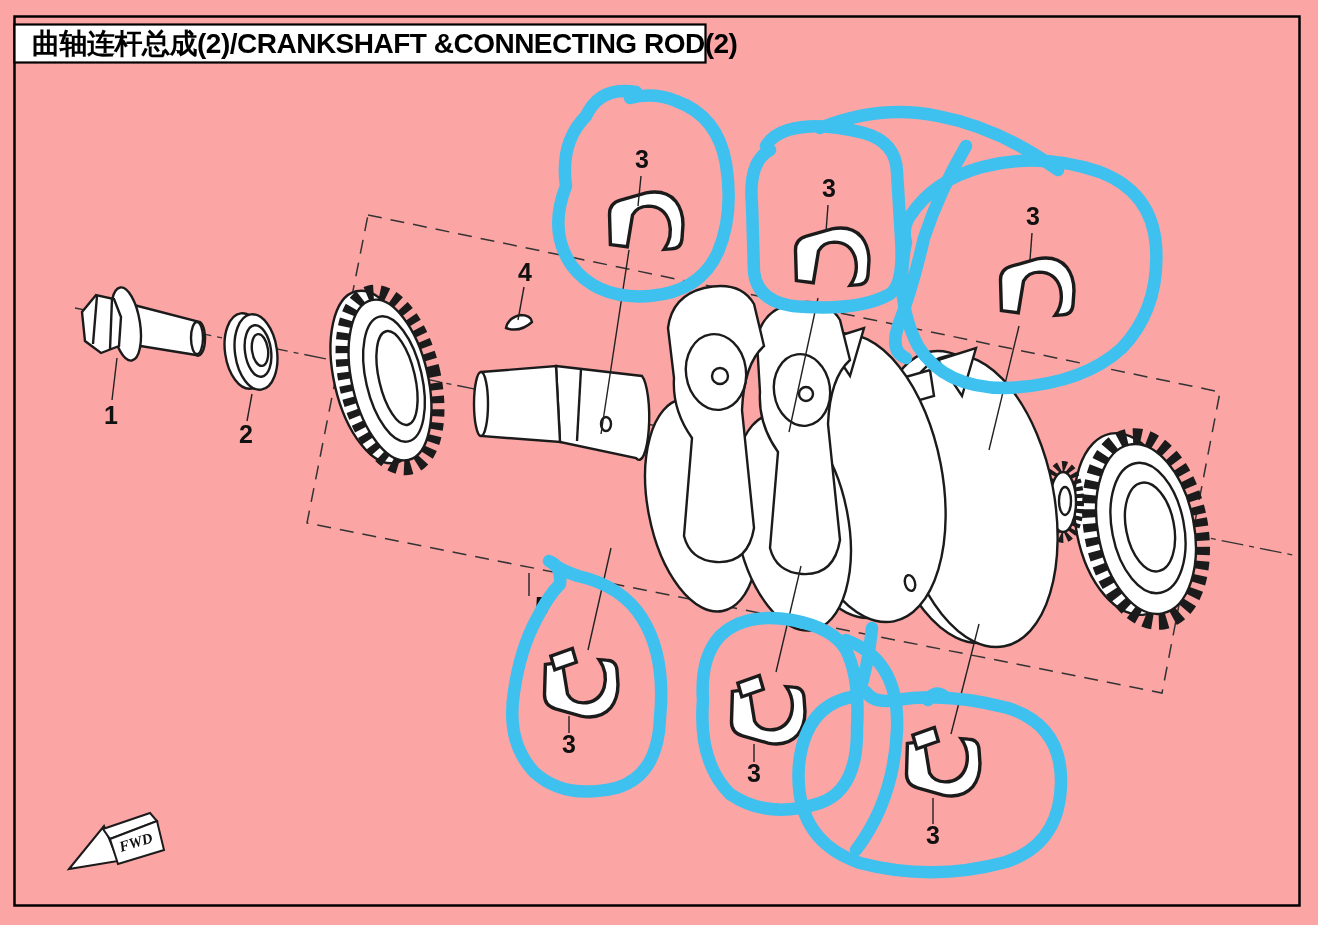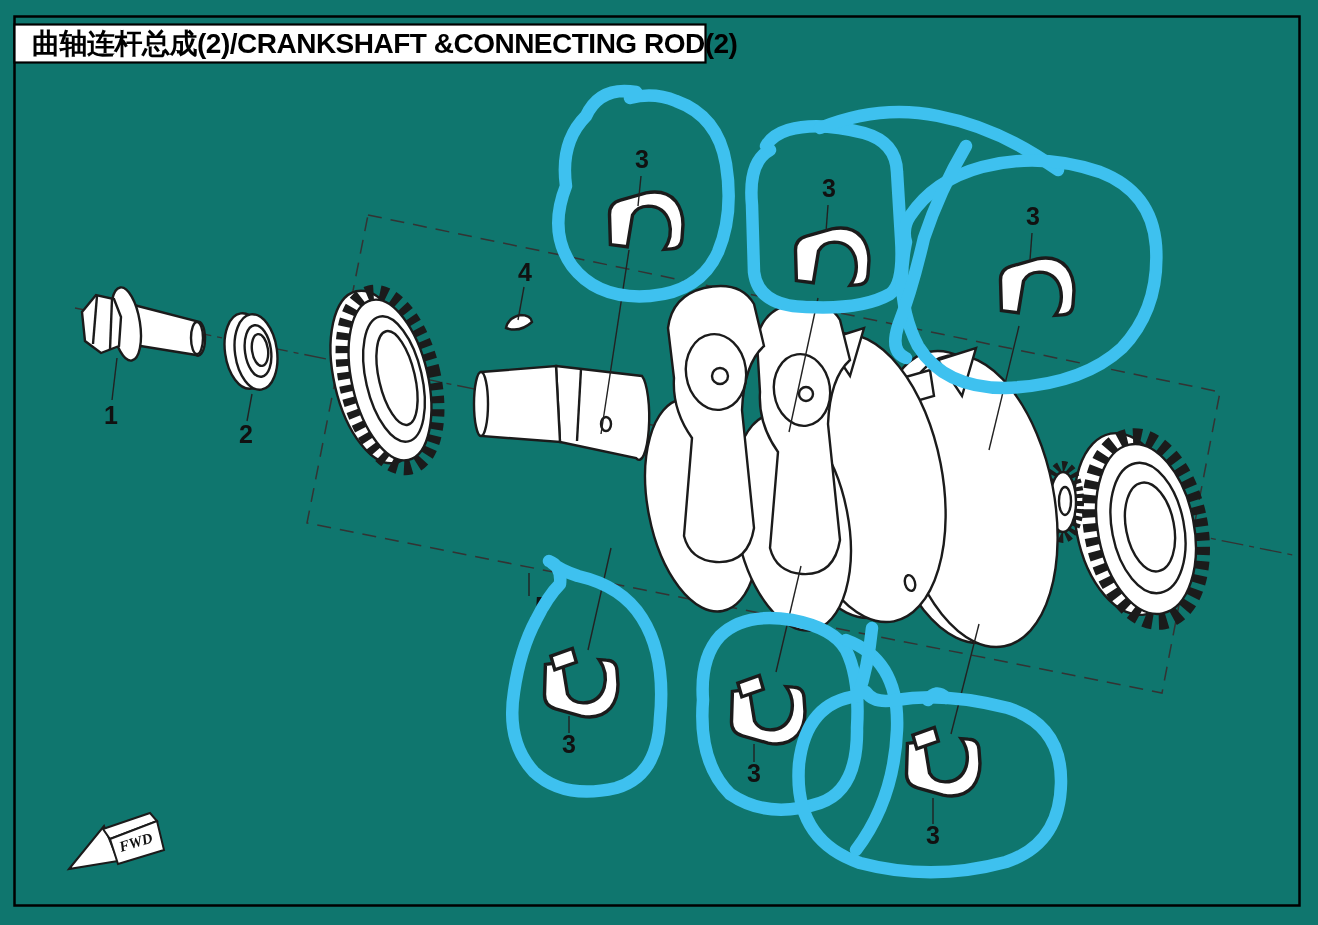--- a/index.html
+++ b/index.html
@@ -1,16 +1,16 @@
 <!DOCTYPE html>
 <html><head>
 <meta charset="utf-8">
 <style>
   html,body{margin:0;padding:0;background:#ffffff;}
-  .page{position:relative;width:1318px;height:925px;background:#0f766e;overflow:hidden;
+  .page{position:relative;width:1318px;height:925px;background:#fca5a5;overflow:hidden;
         font-family:"Liberation Sans",sans-serif;}
   svg{display:block;}
   .ink{stroke:#1b1b1b;fill:none;}
   .part{stroke:#1b1b1b;fill:#ffffff;}
   .thick{stroke-width:3.4;}
   .lbl{font:700 25px "Liberation Sans",sans-serif;fill:#111;}
   .title-text{font:700 28px "Liberation Sans",sans-serif;fill:#000;letter-spacing:-0.5px;}
   .fwd-text{font:italic 700 15px "Liberation Serif",serif;fill:#111;}
   .leader{stroke:#222;stroke-width:1.4;fill:none;}
   .cline{stroke:#333;stroke-width:1.3;fill:none;stroke-dasharray:22 6 5 6;}

